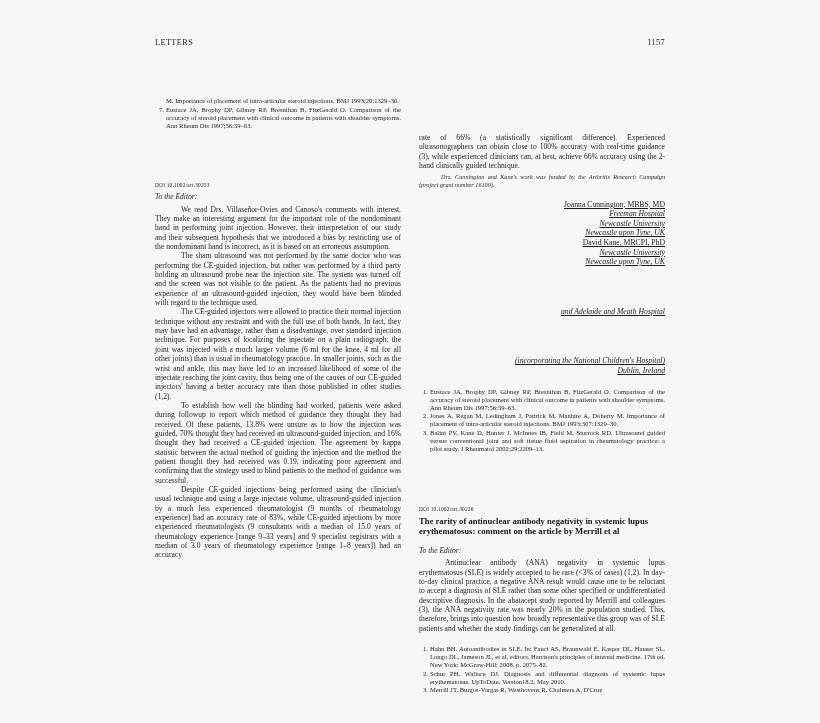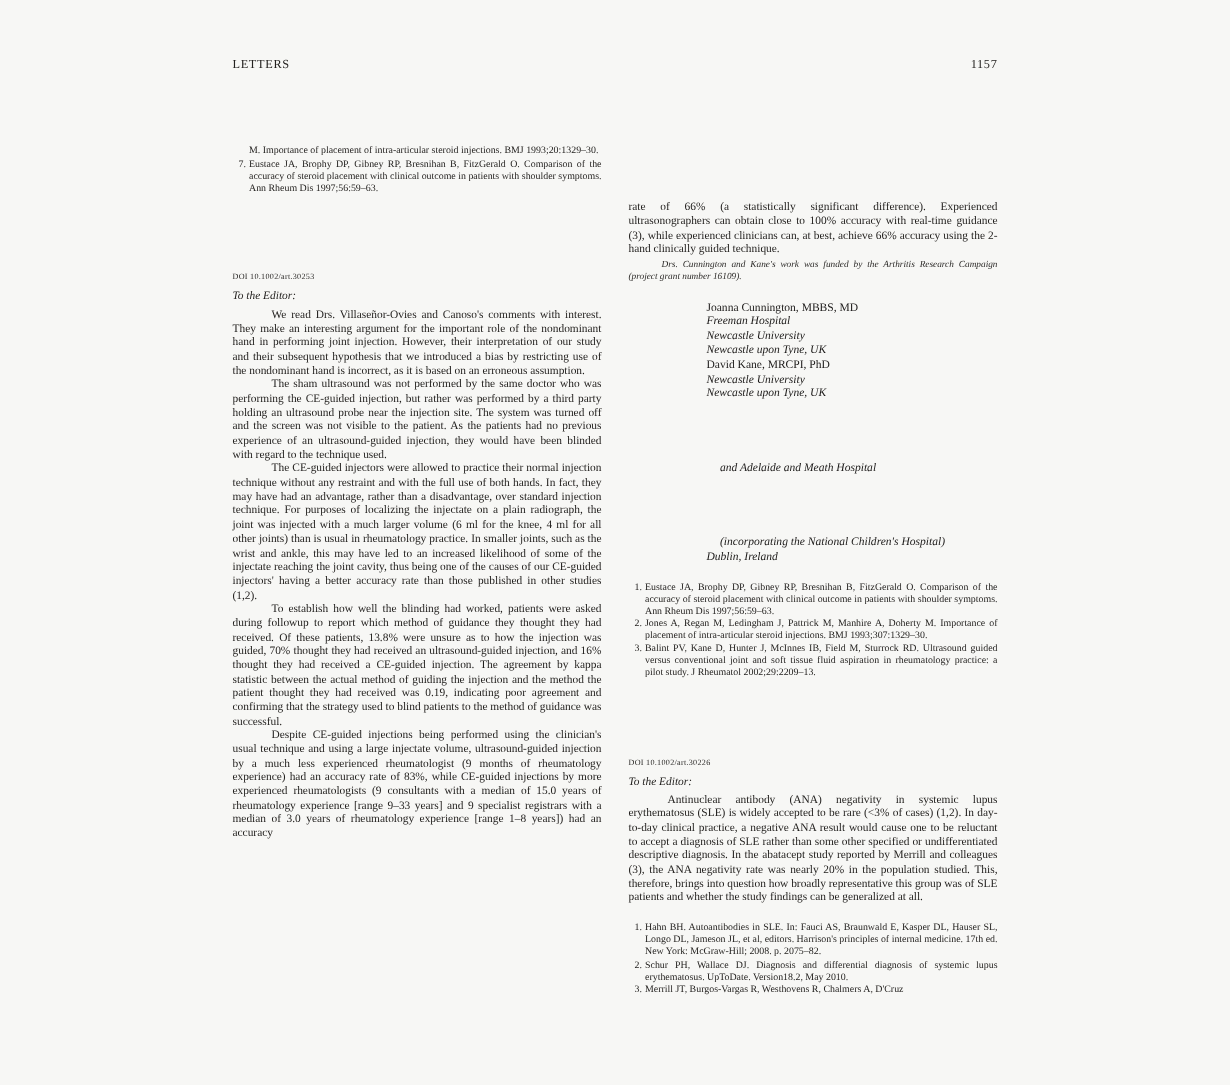--- a/index.html
+++ b/index.html
@@ -99,22 +99,23 @@
     font-style: italic;
     text-align: justify;
     text-indent: 22px;
     margin: 3px 0 0 0;
     color: #2b2927;
   }
 
   
   .sig {
     margin: 11px 0 0 0;
-    text-align: left;
+    text-align: right;
     padding-left: 52px;
+    text-decoration: underline;
   }
   .sig .line {
     font-size: 7.7px;
     line-height: 9.6px;
     color: #1c1a19;
   }
   .sig .line.it { font-style: italic; }
   .sig .line.ind { padding-left: 9px; margin-top: 40px; }
   .sig.sig2 { padding-left: 60px; }
 
@@ -208,20 +209,21 @@
             <li>Eustace JA, Brophy DP, Gibney RP, Bresnihan B, FitzGerald O. Comparison of the accuracy of steroid placement with clinical outcome in patients with shoulder symptoms. Ann Rheum Dis 1997;56:59–63.</li>
             <li>Jones A, Regan M, Ledingham J, Pattrick M, Manhire A, Doherty M. Importance of placement of intra-articular steroid injections. BMJ 1993;307:1329–30.</li>
             <li>Balint PV, Kane D, Hunter J, McInnes IB, Field M, Sturrock RD. Ultrasound guided versus conventional joint and soft tissue fluid aspiration in rheumatology practice: a pilot study. J Rheumatol 2002;29:2209–13.</li>
           </ol>
         </div>
 
         <div class="spacer-lg"></div>
 
         <div>
           <div class="doi">DOI 10.1002/art.30226</div>
+          <h2 class="art-title">The rarity of antinuclear antibody negativity in systemic lupus erythematosus: comment on the article by Merrill et al</h2>
           <div class="to-editor">To the Editor:</div>
           <p class="body">Antinuclear antibody (ANA) negativity in systemic lupus erythematosus (SLE) is widely accepted to be rare (&lt;3% of cases) (1,2). In day-to-day clinical practice, a negative ANA result would cause one to be reluctant to accept a diagnosis of SLE rather than some other specified or undifferentiated descriptive diagnosis. In the abatacept study reported by Merrill and colleagues (3), the ANA negativity rate was nearly 20% in the population studied. This, therefore, brings into question how broadly representative this group was of SLE patients and whether the study findings can be generalized at all.</p>
 
 
           <ol class="refs">
             <li>Hahn BH. Autoantibodies in SLE. In: Fauci AS, Braunwald E, Kasper DL, Hauser SL, Longo DL, Jameson JL, et al, editors. Harrison's principles of internal medicine. 17th ed. New York: McGraw-Hill; 2008. p. 2075–82.</li>
             <li>Schur PH, Wallace DJ. Diagnosis and differential diagnosis of systemic lupus erythematosus. UpToDate. Version18.2, May 2010.</li>
             <li>Merrill JT, Burgos-Vargas R, Westhovens R, Chalmers A, D'Cruz</li>
           </ol>
         </div>

